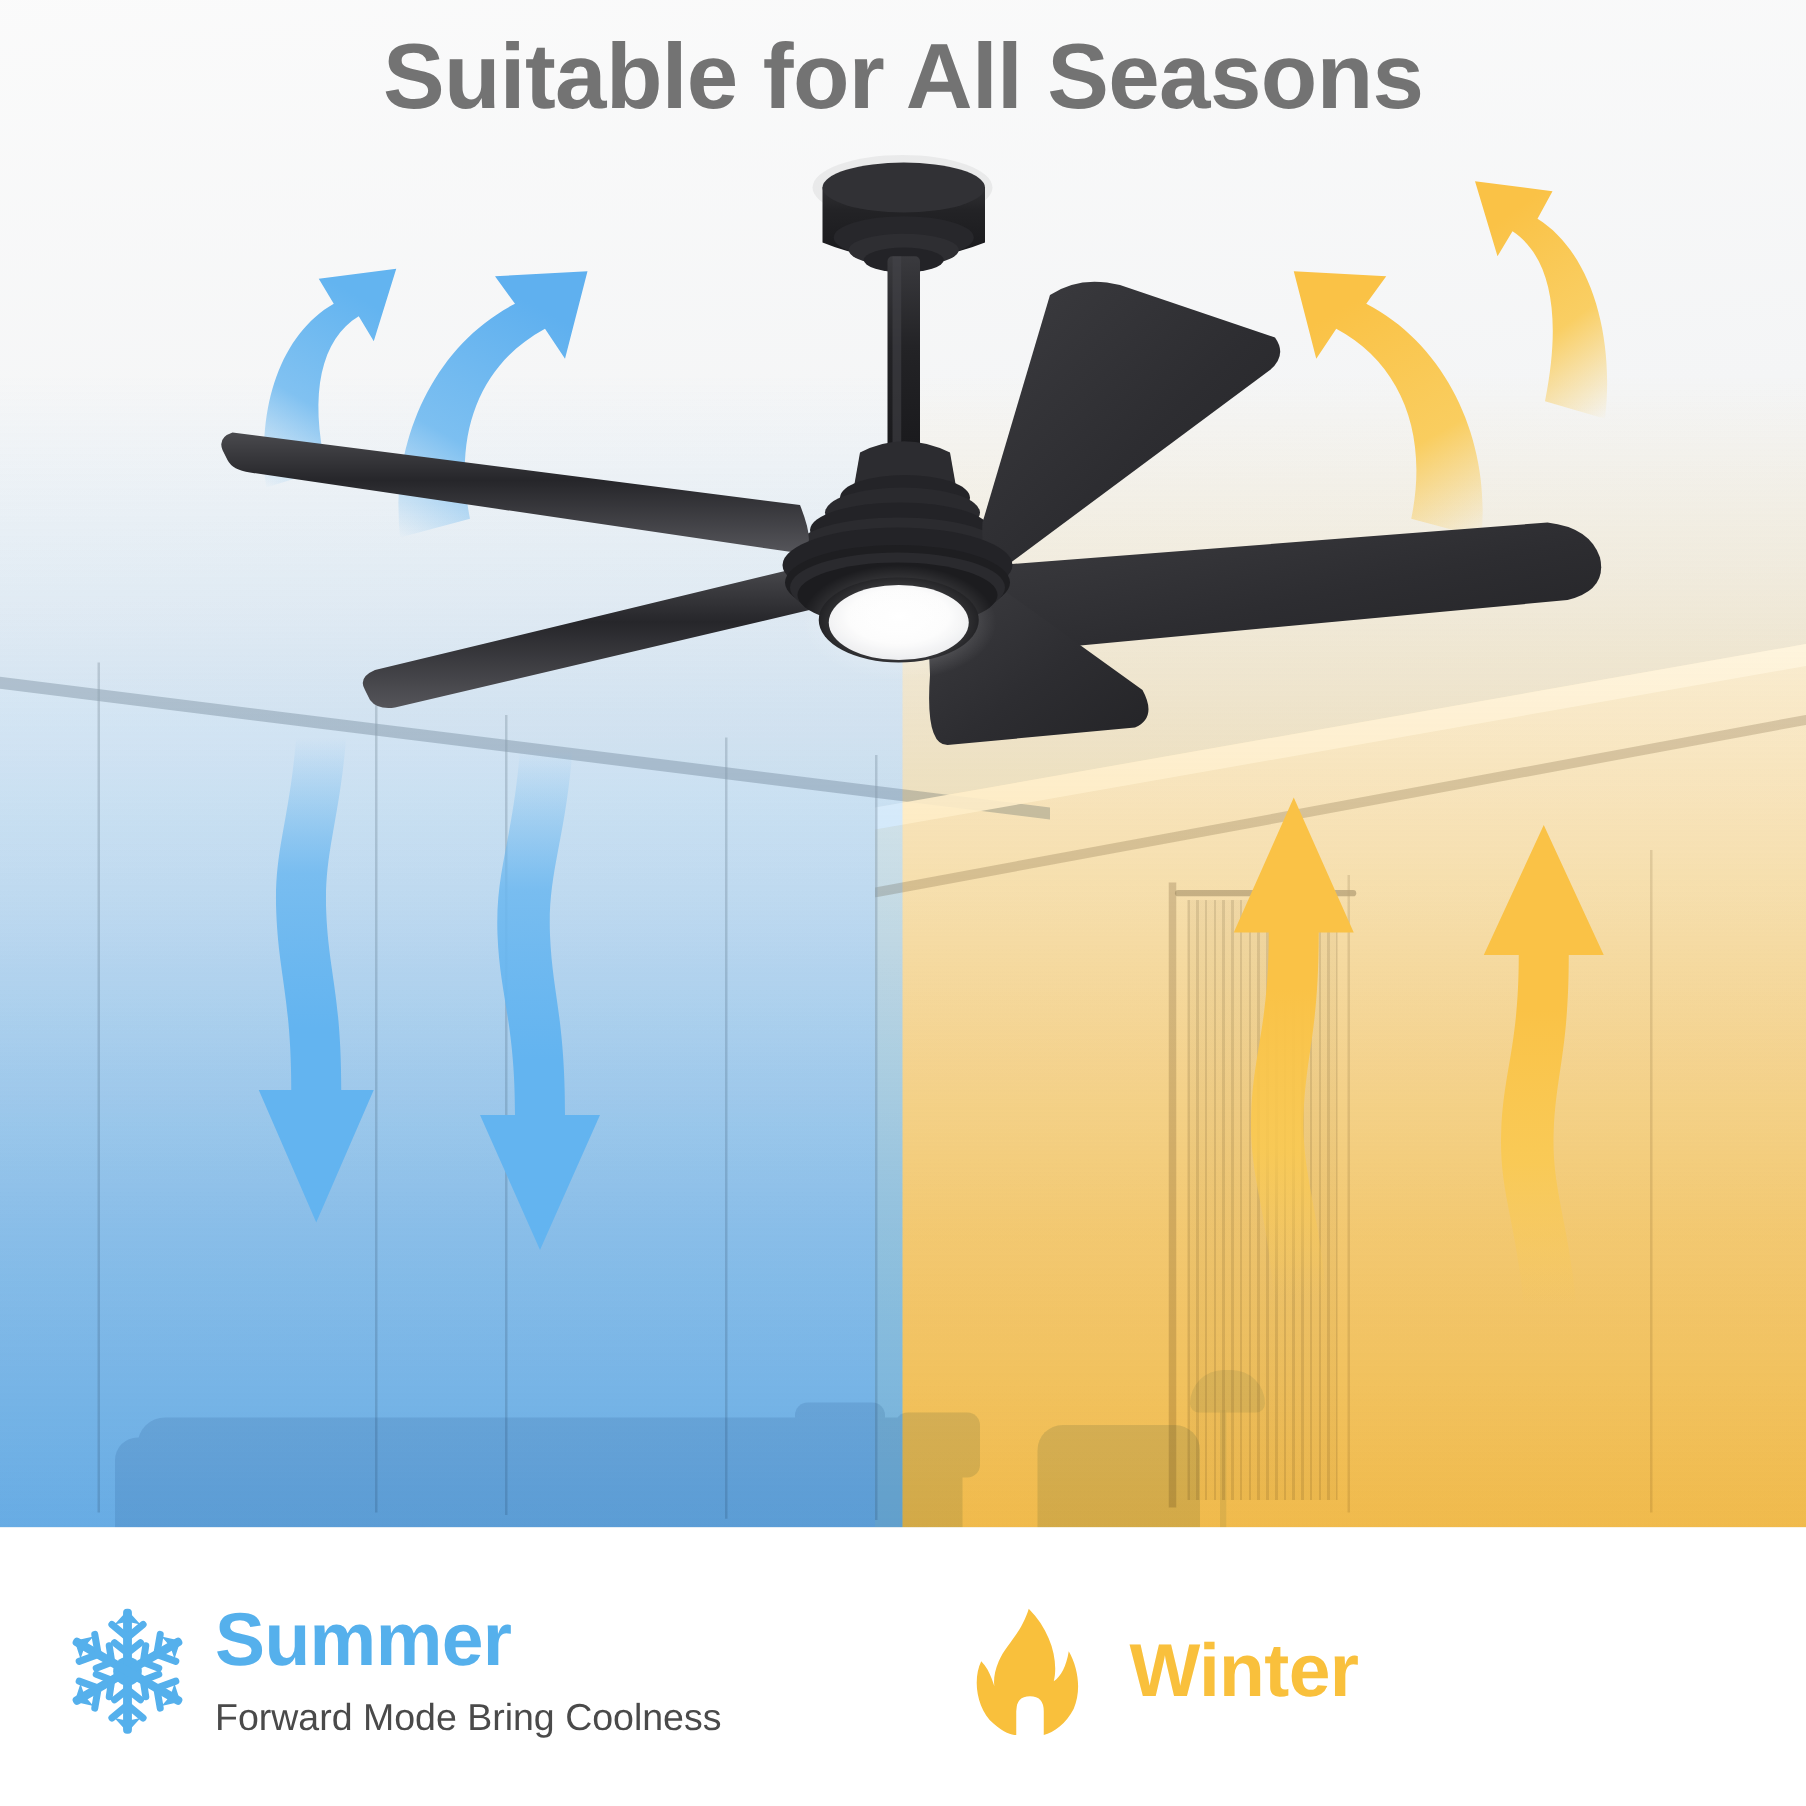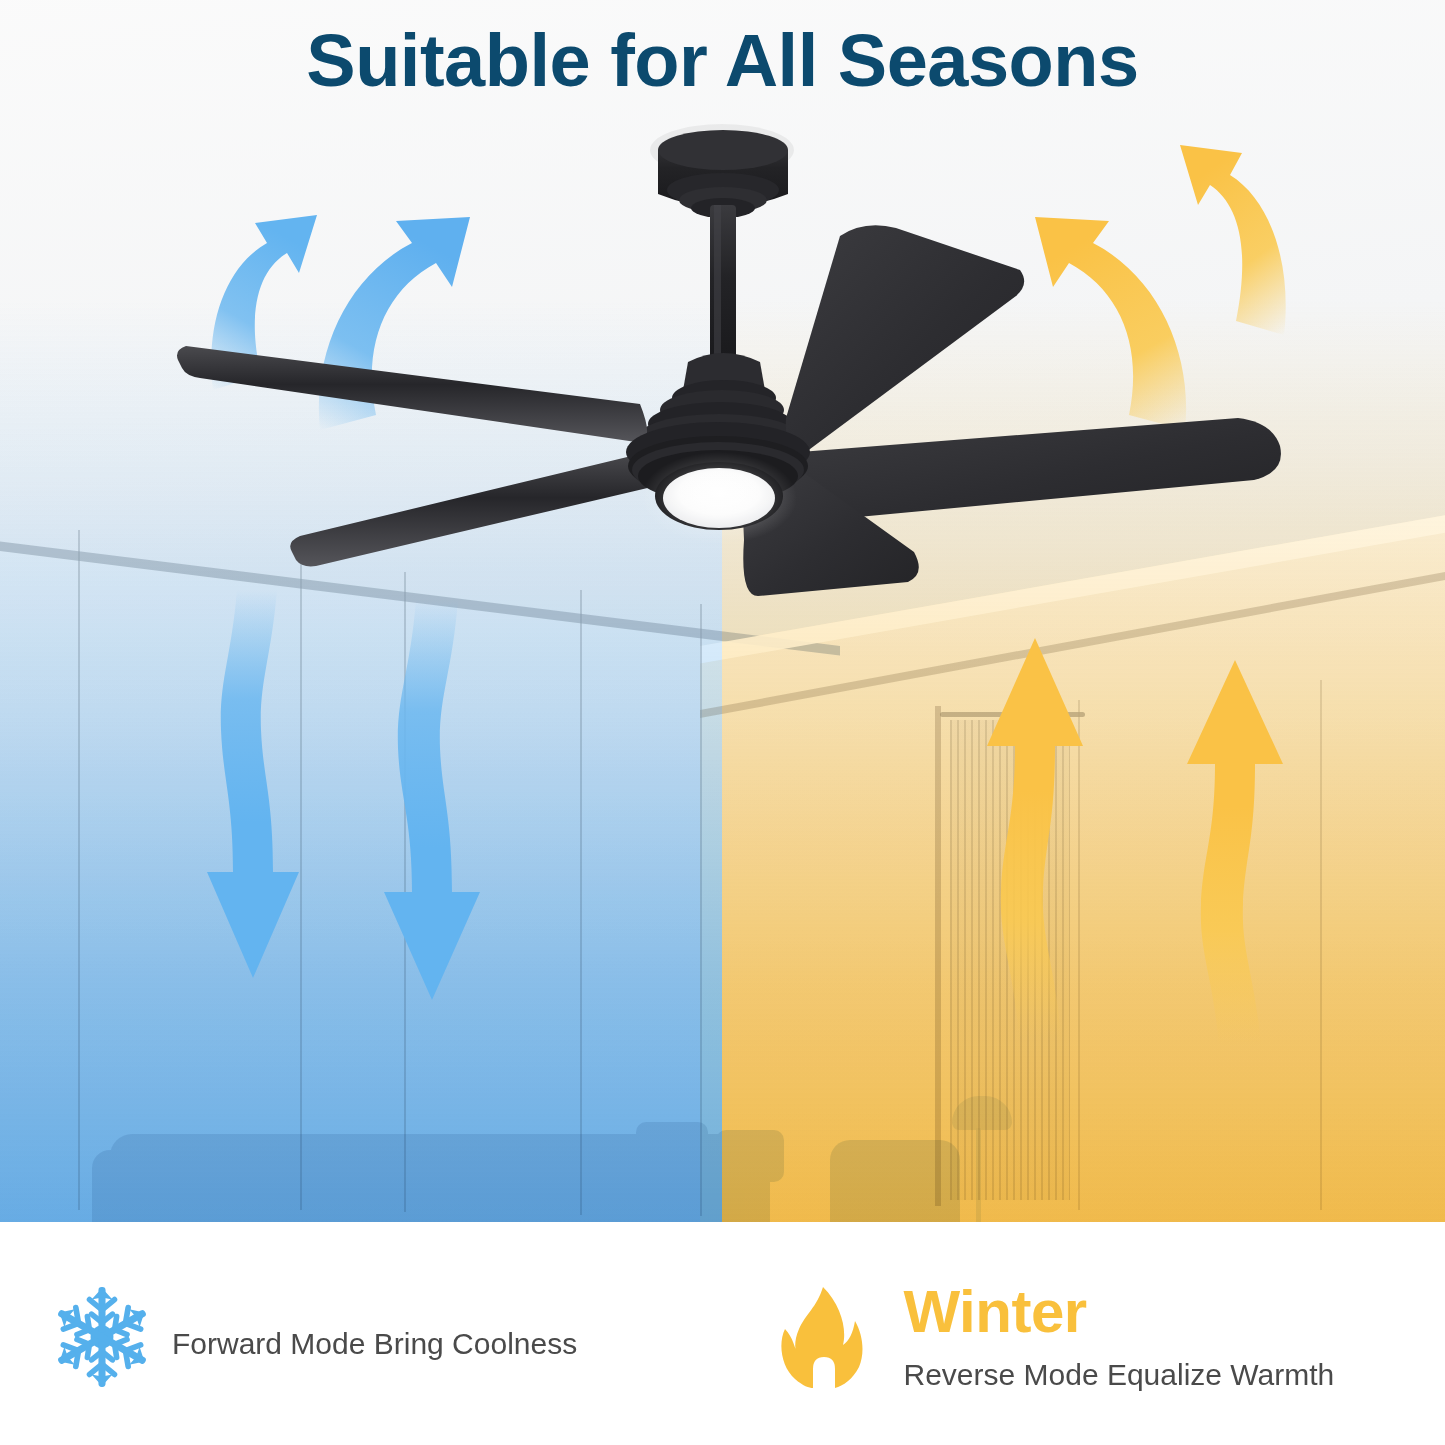--- a/index.html
+++ b/index.html
@@ -113,21 +113,21 @@
   .arrow-svg{position:absolute;}
 
   
   #title{
     position:absolute;left:0;top:24px;width:1445px;
     text-align:center;
     font-family:"Liberation Sans Narrow","Liberation Sans",sans-serif;
     font-weight:bold;
     font-size:74px;
     letter-spacing:-0.5px;
-    color:#0c4a6e;
+    color:#737373;
     line-height:1;
     white-space:nowrap;
   }
 
   
   #footer{
     position:absolute;left:0;top:1222px;width:1445px;height:223px;
     background:#ffffff;
     display:flex;
   }
@@ -410,34 +410,34 @@
               <path d="M50 64 L40 72 M50 64 L60 72"></path>
               <path d="M50 36 L40 28 M50 36 L60 28" transform="rotate(60 50 50)"></path>
               <path d="M50 64 L40 72 M50 64 L60 72" transform="rotate(60 50 50)"></path>
               <path d="M50 36 L40 28 M50 36 L60 28" transform="rotate(120 50 50)"></path>
               <path d="M50 64 L40 72 M50 64 L60 72" transform="rotate(120 50 50)"></path>
             </g>
           </g>
         </svg>
       </div>
       <div class="ftext">
+        <div class="fhead cool">Summer</div>
         <div class="fsub">Forward Mode Bring Coolness</div>
       </div>
     </div>
 
     <div class="fcol warm">
       <div class="ficon">
         <svg width="86" height="104" viewBox="0 0 86 104">
           <path d="M44 2 C 38 22, 26 30, 20 44 C 14 58, 16 68, 20 74
                    C 16 64, 14 52, 6 44 C -1 58, 2 82, 16 94
                    C 24 101, 30 103, 34 103 L 34 84 q 0 -12 11 -12 q 11 0 11 12 L 56 103
                    C 64 101, 74 94, 80 82 C 86 68, 84 50, 76 36
                    C 74 48, 70 56, 64 60 C 68 44, 62 20, 44 2 Z" fill="#f9c03c"></path>
         </svg>
       </div>
       <div class="ftext">
         <div class="fhead warm">Winter</div>
-        <div class="fsub">Reverse Mode Equalize Warmth</div>
       </div>
     </div>
 
   </div>
 </div>
 
 </body></html>

